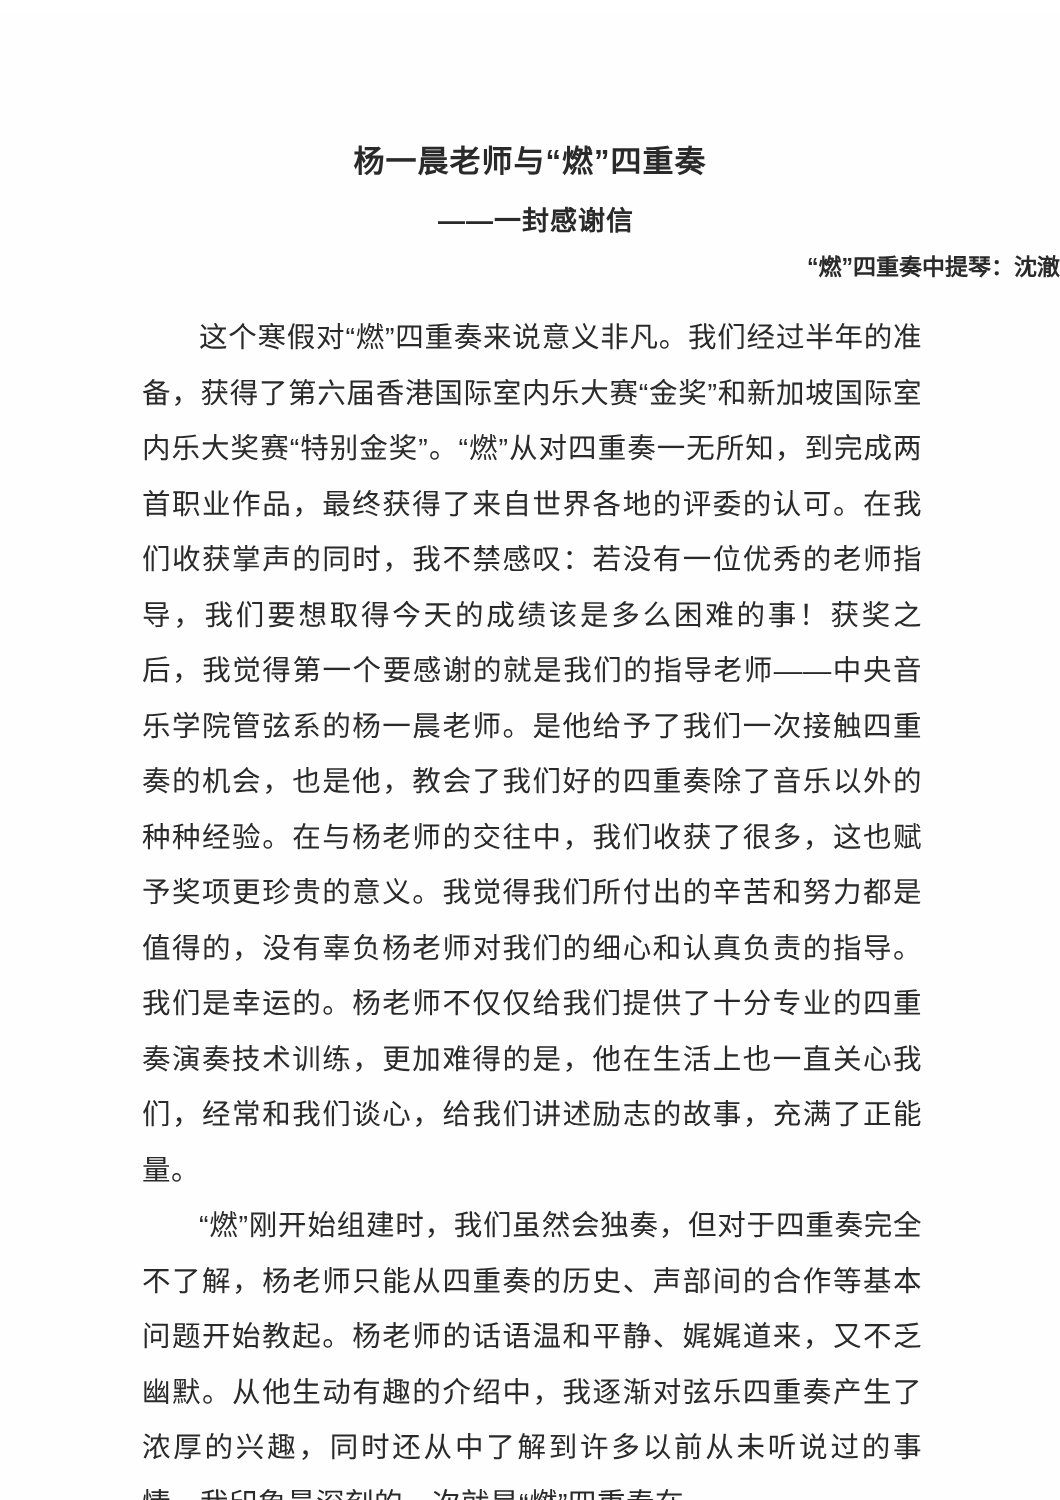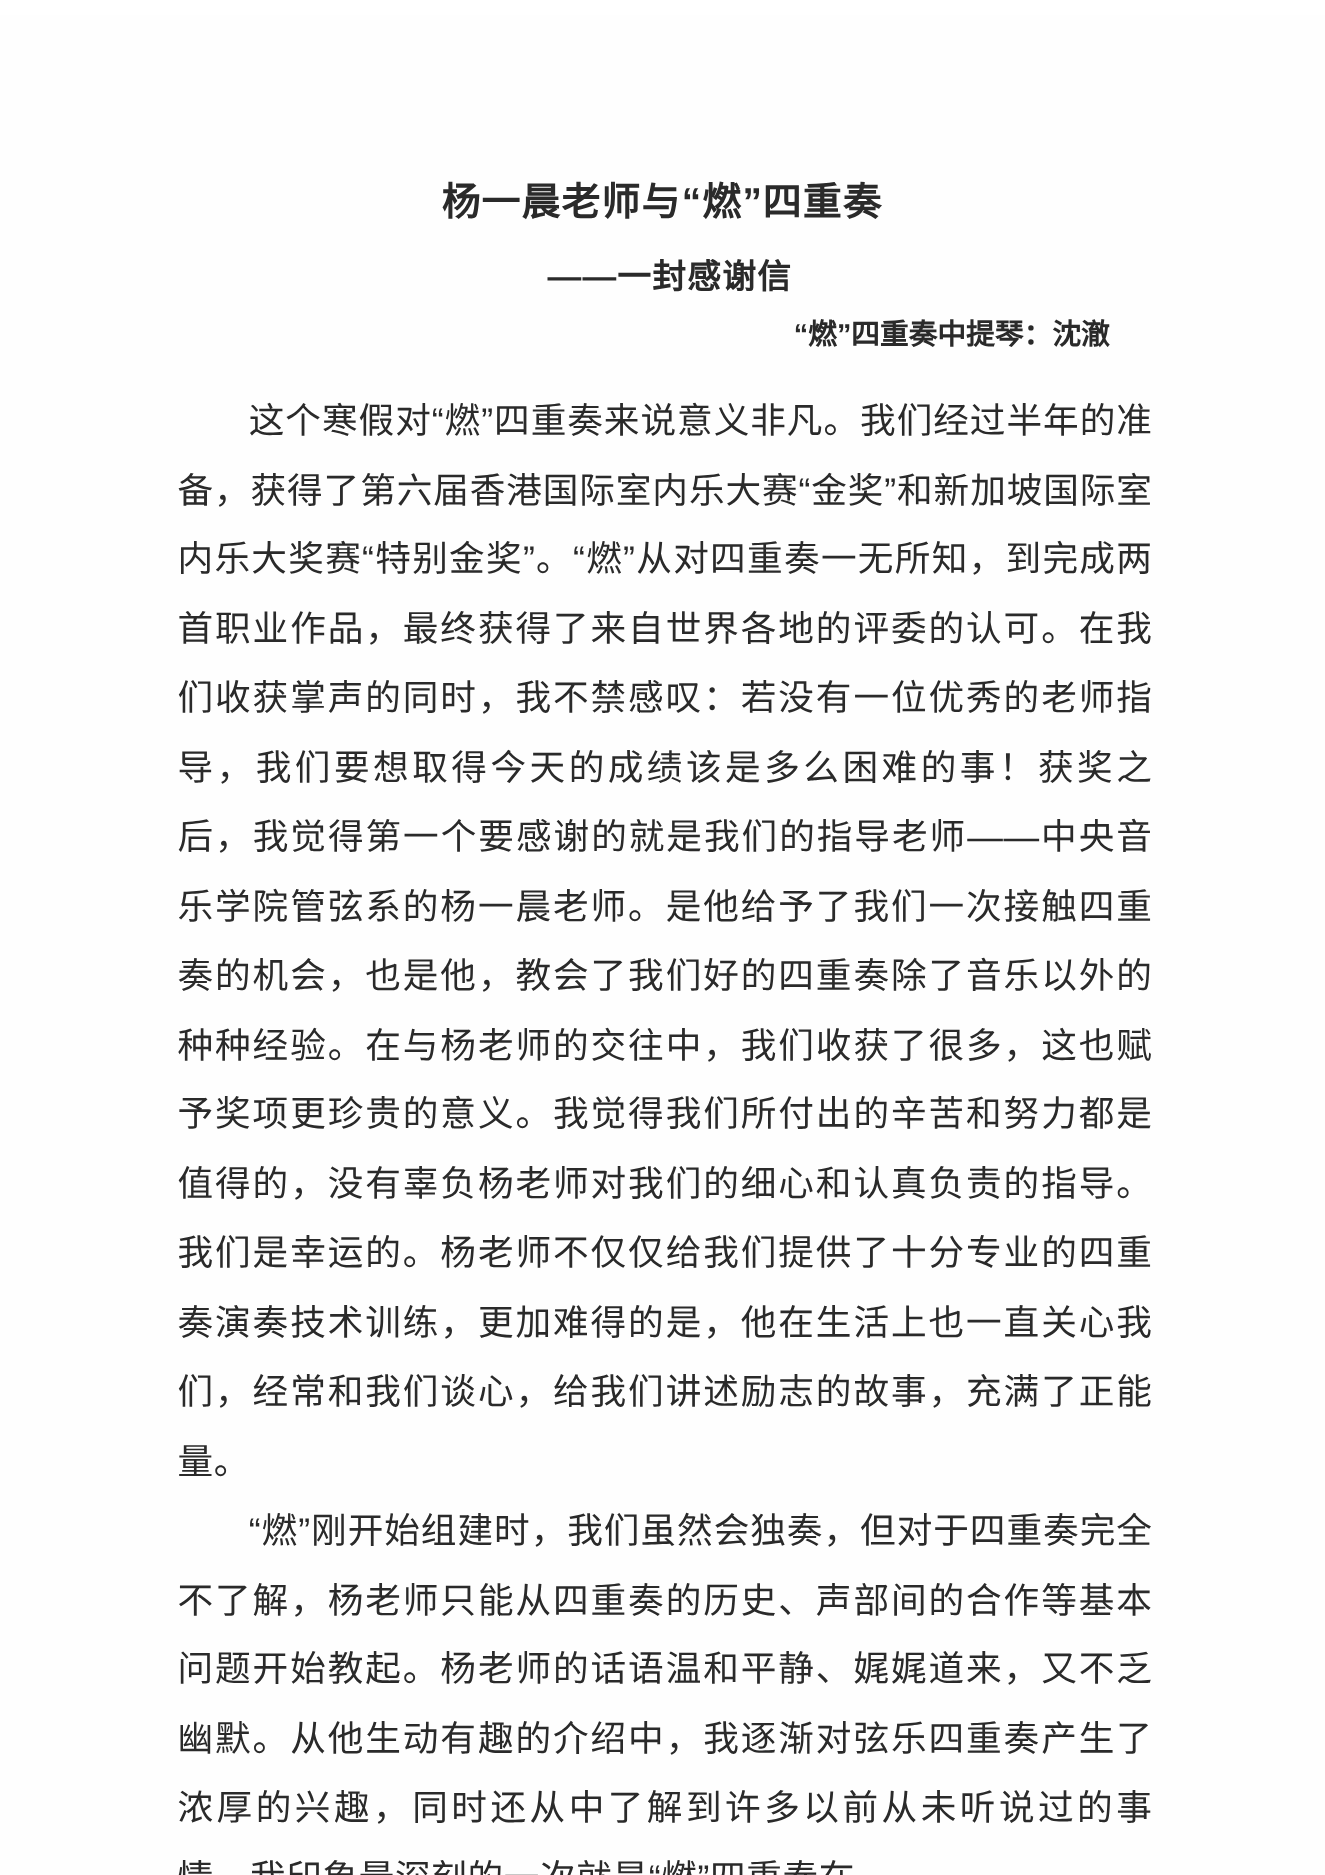--- a/index.html
+++ b/index.html
@@ -30,21 +30,20 @@
     margin-top: 22px;
     text-align: center;
     font-size: 27px;
     line-height: 34px;
     font-weight: bold;
     letter-spacing: 1px;
     padding-left: 12px;
   }
   .doc-byline {
     margin-top: 14px;
-    padding-right: 172px;
     text-align: right;
     font-size: 23px;
     line-height: 30px;
     font-weight: bold;
   }
   .doc-body {
     margin: 28px 138px 0 142px;
     font-size: 28.5px;
     line-height: 55.5px;
     text-align: justify;

